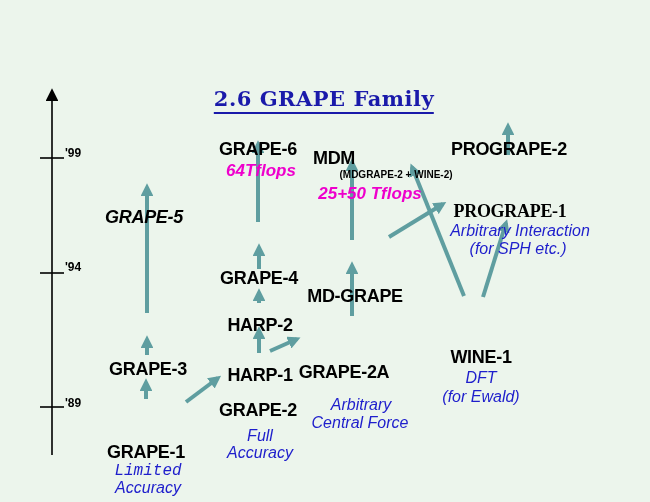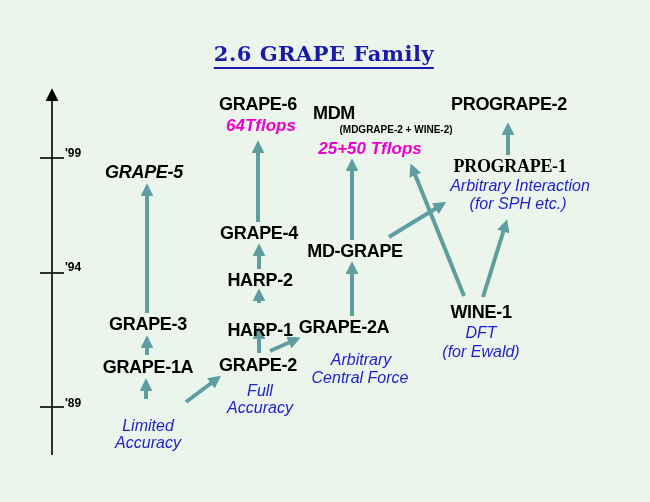--- a/index.html
+++ b/index.html
@@ -9,21 +9,21 @@
     background:var(--bg,#ecf5ec);
     overflow:hidden;
     font-family:"Liberation Sans", sans-serif;
   }
   #arrows{position:absolute;left:0;top:0;width:650px;height:502px;}
   .arrow{stroke:var(--arrow,#5f9ea0);stroke-width:4;fill:none;}
   .axisline{stroke:var(--axis,#000);stroke-width:1.6;fill:none;}
   .ah{fill:var(--arrow,#5f9ea0);}
   .ahb{fill:var(--axis,#000);}
 
-  .abs{position:absolute;transform:translateX(-50%);white-space:nowrap;line-height:1;}
+  .abs{position:absolute;transform:translateX(-50%);white-space:nowrap;line-height:1;margin-top:45px;}
   .title{
     font-family:"DejaVu Serif", serif;
     font-weight:bold;
     font-size:21px;
     color:var(--title,#1a1aaa);
     border-bottom:2px solid var(--title,#1a1aaa);
     padding-bottom:3px;
     letter-spacing:.5px;
   }
   .node{
@@ -106,22 +106,22 @@
   <div class="abs flops" style="left:370px;top:140px;">25+50 Tflops</div>
 
   <div class="abs node" style="left:509px;top:95px;">PROGRAPE-2</div>
 
   <div class="abs node" style="left:510px;top:157px;font-family:Liberation Serif, serif;">PROGRAPE-1</div>
   <div class="abs note" style="left:520px;top:178px;">Arbitrary Interaction</div>
   <div class="abs note" style="left:518px;top:196px;">(for SPH etc.)</div>
 
   <div class="abs node" style="left:144px;top:163px;font-style:italic;">GRAPE-5</div>
   <div class="abs node" style="left:148px;top:315px;">GRAPE-3</div>
-  <div class="abs node" style="left:148px;top:358px;">GRAPE-1A</div>
-  <div class="abs note" style="left:148px;top:418px;">Limited</div>
+  <div class="abs node" style="left:146px;top:398px;">GRAPE-1</div>
+  <div class="abs note" style="left:148px;top:418px;font-family:Liberation Mono, monospace;">Limited</div>
   <div class="abs note" style="left:148px;top:435px;">Accuracy</div>
 
   <div class="abs node" style="left:259px;top:224px;">GRAPE-4</div>
   <div class="abs node" style="left:260px;top:271px;">HARP-2</div>
   <div class="abs node" style="left:260px;top:321px;">HARP-1</div>
   <div class="abs node" style="left:258px;top:356px;">GRAPE-2</div>
   <div class="abs note" style="left:260px;top:383px;">Full</div>
   <div class="abs note" style="left:260px;top:400px;">Accuracy</div>
 
   <div class="abs node" style="left:355px;top:242px;">MD-GRAPE</div>

